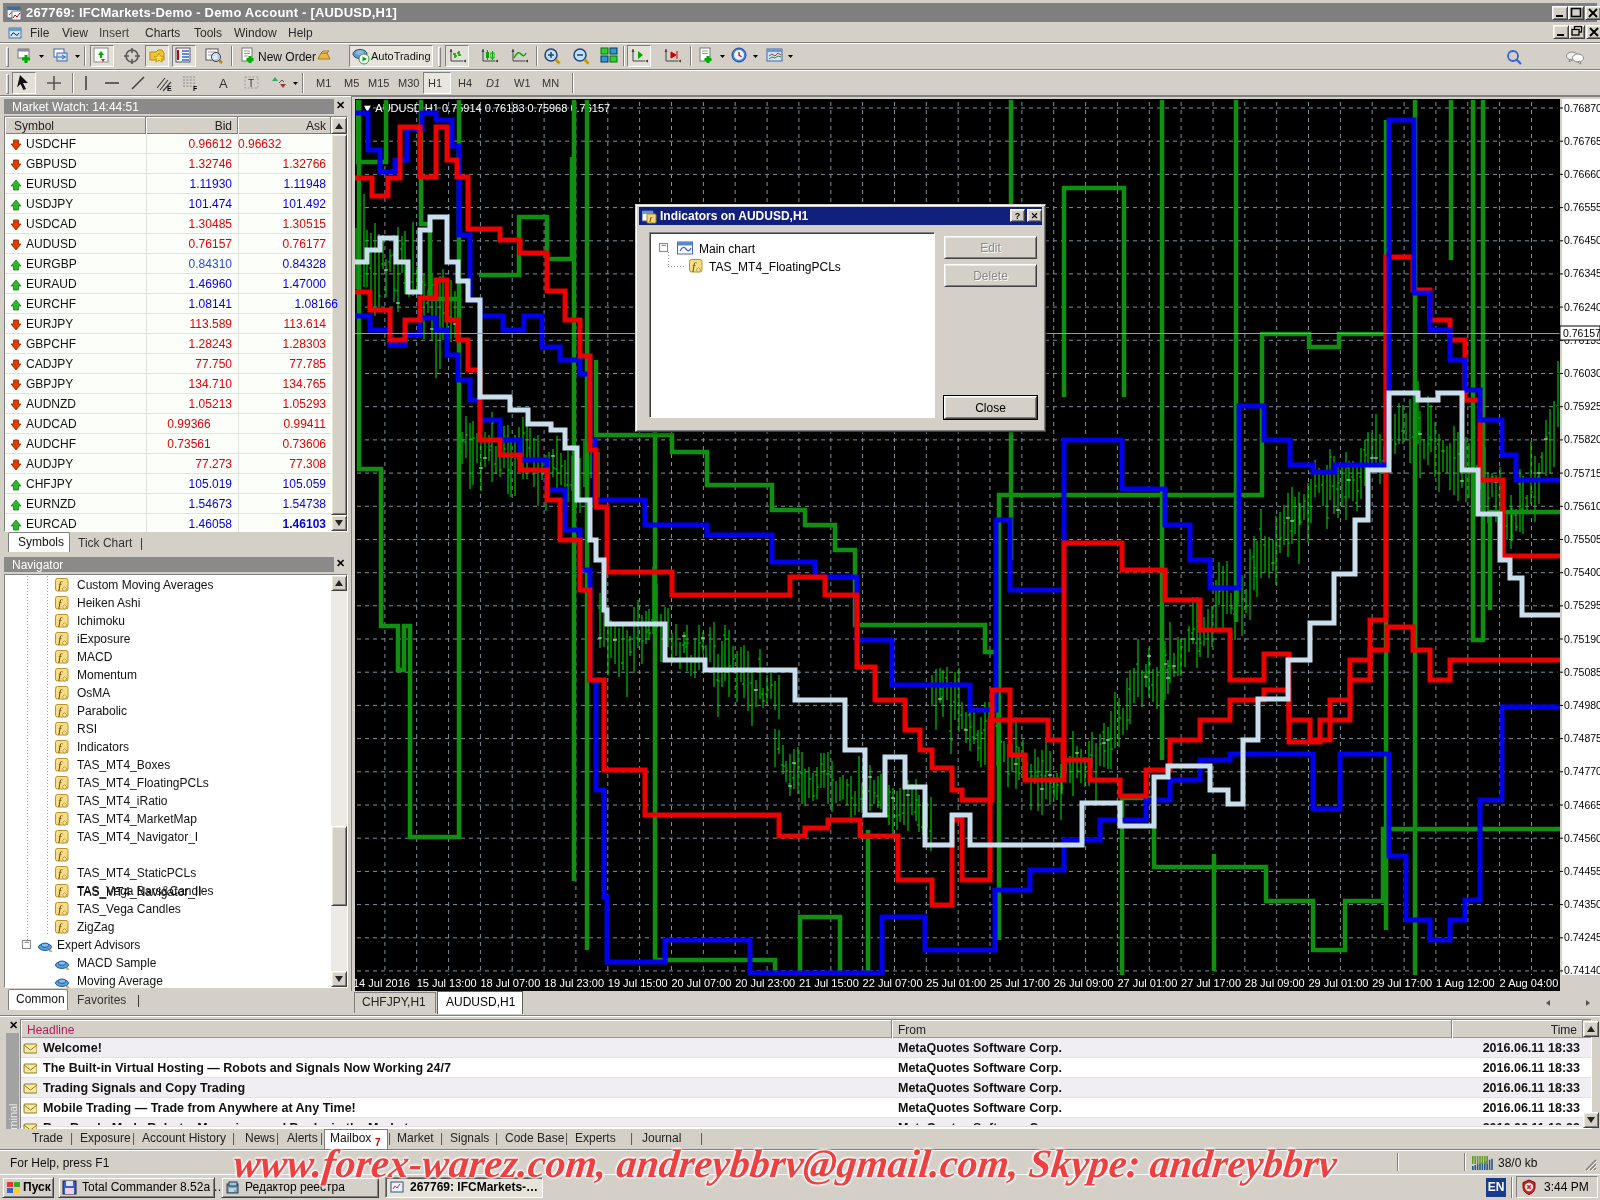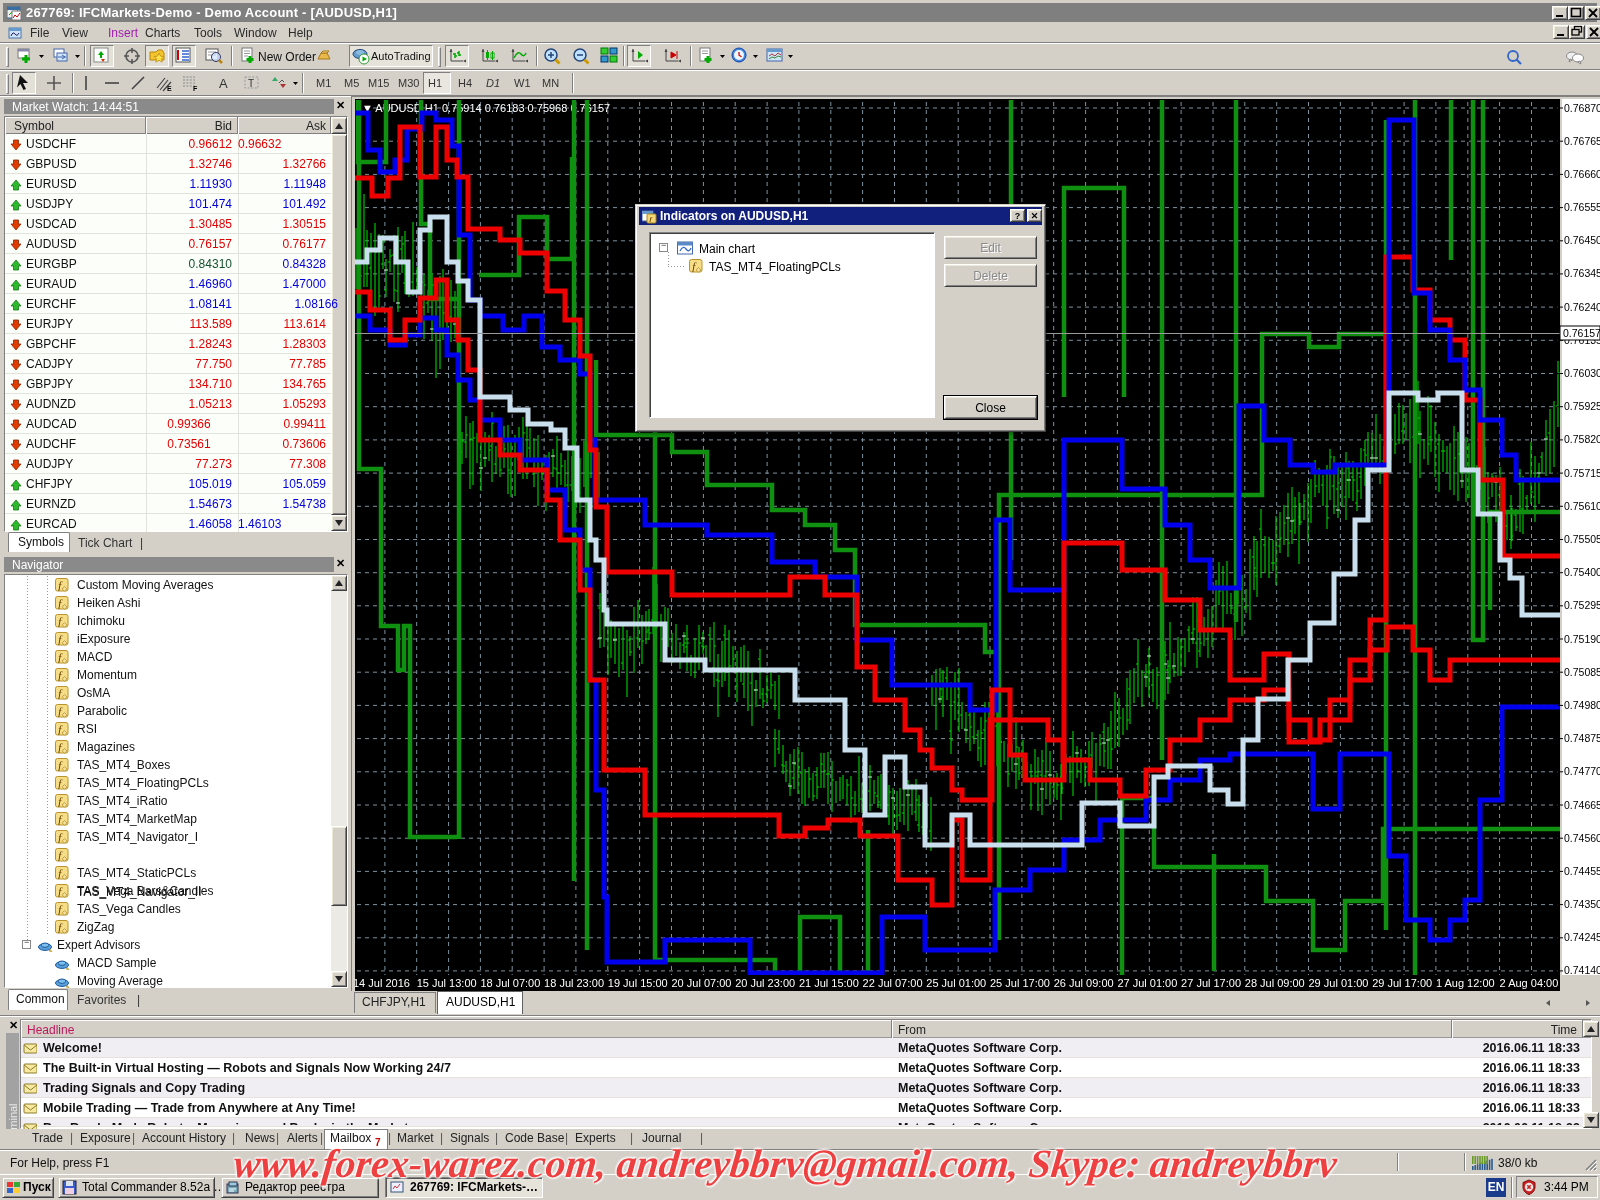--- a/index.html
+++ b/index.html
@@ -35,21 +35,21 @@
 <svg class="abs" style="left:1586px;top:6px;" width="14" height="13" viewBox="0 0 14 13">
     <path d="M3 3 L11 11 M11 3 L3 11" stroke="#000" stroke-width="1.8"></path>
   </svg>
 <svg class="abs" style="left:8px;top:25px;" width="16" height="16" viewBox="0 0 16 16">
     <rect x="1" y="3" width="12" height="10" fill="#cfe4f7" stroke="#4477aa"></rect>
     <rect x="1" y="3" width="12" height="3" fill="#6699cc"></rect>
     <path d="M3 11 Q5 6 7 9 T 11 8" stroke="#226" fill="none"></path>
   </svg>
 <div class="abs" style="left:30px;top:26px;font-size:12px;color:#2a2a2a;">File</div>
 <div class="abs" style="left:62px;top:26px;font-size:12px;color:#2a2a2a;">View</div>
-<div class="abs" style="left:108px;top:26px;font-size:12px;color:#a21caf;">Insert</div>
+<div class="abs" style="left:99px;top:26px;font-size:12px;color:#404040;">Insert</div>
 <div class="abs" style="left:145px;top:26px;font-size:12px;color:#2a2a2a;">Charts</div>
 <div class="abs" style="left:194px;top:26px;font-size:12px;color:#2a2a2a;">Tools</div>
 <div class="abs" style="left:234px;top:26px;font-size:12px;color:#2a2a2a;">Window</div>
 <div class="abs" style="left:288px;top:26px;font-size:12px;color:#2a2a2a;">Help</div>
 <div class="wbtn" style="left:1553px;top:25px;height:14px;"></div>
 <svg class="abs" style="left:1554px;top:25px;" width="14" height="13" viewBox="0 0 14 13">
     <rect x="3" y="9" width="7" height="2" fill="#000"></rect>
   </svg>
 <div class="wbtn" style="left:1569px;top:25px;height:14px;"></div>
 <svg class="abs" style="left:1570px;top:25px;" width="14" height="13" viewBox="0 0 14 13">
@@ -365,21 +365,21 @@
 <div class="abs" style="left:26px;top:237px;font-size:12px;color:#111;">AUDUSD</div>
 <div class="abs" style="left:146px;top:237px;width:86px;font-size:12px;color:#e00000;text-align:right;">0.76157</div>
 <div class="abs" style="left:238px;top:237px;width:88px;font-size:12px;color:#e00000;text-align:right;">0.76177</div>
 <div class="abs" style="left:5px;top:254px;width:326px;height:20px;border-bottom:1px solid #e0e4dc;"></div>
 <div class="abs" style="left:146px;top:254px;width:1px;height:20px;background:#e0e4dc;"></div>
 <div class="abs" style="left:238px;top:254px;width:1px;height:20px;background:#e0e4dc;"></div>
 <svg class="abs" style="left:8px;top:257px;" width="14" height="14" viewBox="0 0 14 14">
     <path d="M7 2 L12 8 H9.5 V12 H4.5 V8 H2 Z" fill="#2eb82e" stroke="#127a12" stroke-width="0.8" transform="translate(1,1)"></path>
   </svg>
 <div class="abs" style="left:26px;top:257px;font-size:12px;color:#111;">EURGBP</div>
-<div class="abs" style="left:146px;top:257px;width:86px;font-size:12px;color:#14532d;text-align:right;">0.84310</div>
+<div class="abs" style="left:146px;top:257px;width:86px;font-size:12px;color:#1d4ed8;text-align:right;">0.84310</div>
 <div class="abs" style="left:238px;top:257px;width:88px;font-size:12px;color:#0000d8;text-align:right;">0.84328</div>
 <div class="abs" style="left:5px;top:274px;width:326px;height:20px;border-bottom:1px solid #e0e4dc;"></div>
 <div class="abs" style="left:146px;top:274px;width:1px;height:20px;background:#e0e4dc;"></div>
 <div class="abs" style="left:238px;top:274px;width:1px;height:20px;background:#e0e4dc;"></div>
 <svg class="abs" style="left:8px;top:277px;" width="14" height="14" viewBox="0 0 14 14">
     <path d="M7 2 L12 8 H9.5 V12 H4.5 V8 H2 Z" fill="#2eb82e" stroke="#127a12" stroke-width="0.8" transform="translate(1,1)"></path>
   </svg>
 <div class="abs" style="left:26px;top:277px;font-size:12px;color:#111;">EURAUD</div>
 <div class="abs" style="left:146px;top:277px;width:86px;font-size:12px;color:#0000d8;text-align:right;">1.46960</div>
 <div class="abs" style="left:238px;top:277px;width:88px;font-size:12px;color:#0000d8;text-align:right;">1.47000</div>
@@ -483,21 +483,21 @@
 <div class="abs" style="left:146px;top:497px;width:86px;font-size:12px;color:#0000d8;text-align:right;">1.54673</div>
 <div class="abs" style="left:238px;top:497px;width:88px;font-size:12px;color:#0000d8;text-align:right;">1.54738</div>
 <div class="abs" style="left:5px;top:514px;width:326px;height:20px;border-bottom:1px solid #e0e4dc;"></div>
 <div class="abs" style="left:146px;top:514px;width:1px;height:20px;background:#e0e4dc;"></div>
 <div class="abs" style="left:238px;top:514px;width:1px;height:20px;background:#e0e4dc;"></div>
 <svg class="abs" style="left:8px;top:517px;" width="14" height="14" viewBox="0 0 14 14">
     <path d="M7 2 L12 8 H9.5 V12 H4.5 V8 H2 Z" fill="#2eb82e" stroke="#127a12" stroke-width="0.8" transform="translate(1,1)"></path>
   </svg>
 <div class="abs" style="left:26px;top:517px;font-size:12px;color:#111;">EURCAD</div>
 <div class="abs" style="left:146px;top:517px;width:86px;font-size:12px;color:#0000d8;text-align:right;">1.46058</div>
-<div class="abs" style="left:238px;top:517px;width:88px;font-size:12px;color:#0000d8;">1.46103</div>
+<div class="abs" style="left:238px;top:517px;width:88px;font-size:12px;color:#0000d8;text-align:right;font-weight:bold;">1.46103</div>
 <div class="abs" style="left:2px;top:532px;width:348px;height:22px;background:#d4d0c8;"></div>
 <div class="abs" style="left:8px;top:532px;width:62px;height:20px;background:#fff;border:1px solid #808080;border-bottom:none;border-radius:2px 2px 0 0;box-shadow:inset 1px 1px 0 #fff;"></div>
 <div class="abs" style="left:18px;top:535px;font-size:12px;color:#111;">Symbols</div>
 <div class="abs" style="left:78px;top:536px;font-size:12px;color:#333;">Tick Chart</div>
 <div class="abs" style="left:140px;top:536px;font-size:12px;color:#333;">|</div>
 <div class="abs" style="left:2px;top:556px;width:348px;height:456px;background:#d4d0c8;"></div>
 <div class="abs" style="left:4px;top:557px;width:330px;height:15px;background:#8a8a8a;"></div>
 <div class="abs" style="left:12px;top:558px;font-size:12px;color:#fff;">Navigator</div>
 <div class="abs" style="left:336px;top:557px;font-size:11px;font-weight:bold;color:#000;">✕</div>
 <div class="abs sunk1" style="left:4px;top:574px;width:344px;height:414px;background:#fff;"></div>
@@ -555,21 +555,21 @@
     <rect x="0.5" y="0.5" width="12.5" height="12.5" rx="2" fill="#f7dd85" stroke="#b8922a"></rect>
     <text x="3.2" y="10.5" font-size="11" font-style="italic" font-family="Liberation Serif" fill="#5a3a00">f</text>
     <path d="M9.5 8.5 l2.4 2.4 -2.4 2.4 -2.4 -2.4 z" fill="#f0e0a0" stroke="#b8922a" stroke-width="0.8"></path>
   </svg>
 <div class="abs" style="left:77px;top:722px;font-size:12px;color:#111;">RSI</div>
 <svg class="abs" style="left:55px;top:740px;" width="14" height="14" viewBox="0 0 14 14">
     <rect x="0.5" y="0.5" width="12.5" height="12.5" rx="2" fill="#f7dd85" stroke="#b8922a"></rect>
     <text x="3.2" y="10.5" font-size="11" font-style="italic" font-family="Liberation Serif" fill="#5a3a00">f</text>
     <path d="M9.5 8.5 l2.4 2.4 -2.4 2.4 -2.4 -2.4 z" fill="#f0e0a0" stroke="#b8922a" stroke-width="0.8"></path>
   </svg>
-<div class="abs" style="left:77px;top:740px;font-size:12px;color:#111;">Magazines</div>
+<div class="abs" style="left:77px;top:740px;font-size:12px;color:#111;">Indicators</div>
 <svg class="abs" style="left:55px;top:758px;" width="14" height="14" viewBox="0 0 14 14">
     <rect x="0.5" y="0.5" width="12.5" height="12.5" rx="2" fill="#f7dd85" stroke="#b8922a"></rect>
     <text x="3.2" y="10.5" font-size="11" font-style="italic" font-family="Liberation Serif" fill="#5a3a00">f</text>
     <path d="M9.5 8.5 l2.4 2.4 -2.4 2.4 -2.4 -2.4 z" fill="#f0e0a0" stroke="#b8922a" stroke-width="0.8"></path>
   </svg>
 <div class="abs" style="left:77px;top:758px;font-size:12px;color:#111;">TAS_MT4_Boxes</div>
 <svg class="abs" style="left:55px;top:776px;" width="14" height="14" viewBox="0 0 14 14">
     <rect x="0.5" y="0.5" width="12.5" height="12.5" rx="2" fill="#f7dd85" stroke="#b8922a"></rect>
     <text x="3.2" y="10.5" font-size="11" font-style="italic" font-family="Liberation Serif" fill="#5a3a00">f</text>
     <path d="M9.5 8.5 l2.4 2.4 -2.4 2.4 -2.4 -2.4 z" fill="#f0e0a0" stroke="#b8922a" stroke-width="0.8"></path>

